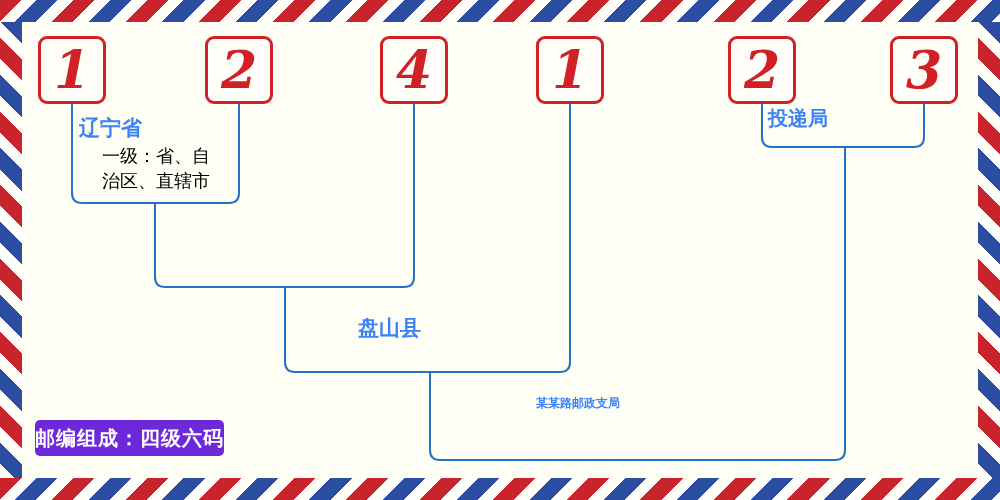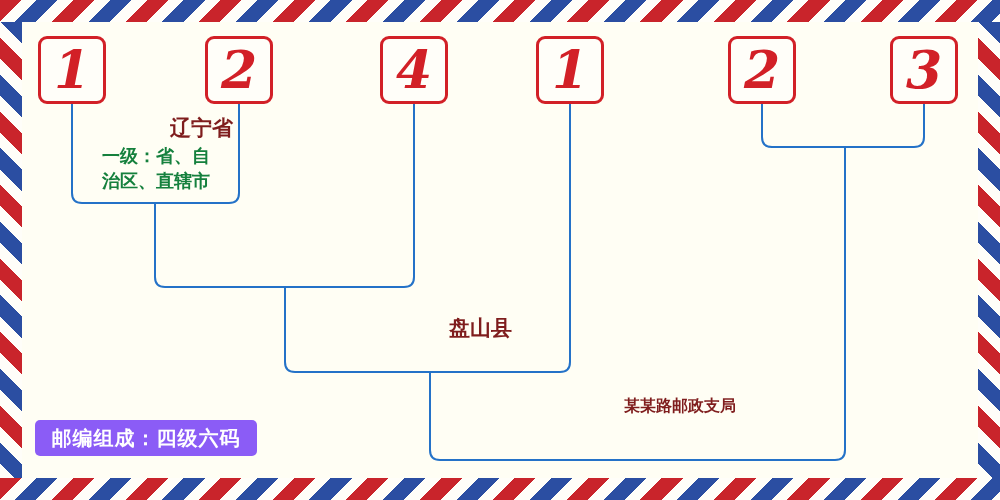--- a/index.html
+++ b/index.html
@@ -35,32 +35,32 @@
     font-family:"DejaVu Serif", serif; font-style:italic; font-weight:700;
     font-size:52px; color:#d22027; line-height:1;
   }
 
   
   .connectors { position:absolute; left:0; top:0; width:1000px; height:500px; z-index:1; }
   .connectors path { fill:none; stroke:#2472c8; stroke-width:2; }
 
   
   .lvl-name {
-    position:absolute; color:#7f1d1d; font-weight:700; font-size:21px;
-    text-align:right; z-index:2; line-height:1.25;
+    position:absolute; color:#3b82f6; font-weight:700; font-size:21px;
+    text-align:left; z-index:2; line-height:1.25;
   }
   .lvl-desc {
-    position:absolute; color:#15803d; font-weight:700; font-size:19px;
+    position:absolute; color:#000000; font-weight:400; font-size:19px;
     text-align:center; z-index:2; line-height:1.4;
   }
 
   
   .badge {
-    position:absolute; left:35px; top:420px; width:222px; height:36px;
-    background:#8b5cf6; color:#ffffff; font-weight:700; font-size:20px;
+    position:absolute; left:35px; top:420px; width:189px; height:36px;
+    background:#6d28d9; color:#ffffff; font-weight:700; font-size:20px;
     border-radius:5px; display:flex; align-items:center; justify-content:center;
     z-index:2; letter-spacing:1px;
   }
 </style>
 </head>
 <body>
 
 <div class="canvas">
 
   <div class="stripe stripe-v stripe-left"></div>
@@ -94,18 +94,19 @@
   <div class="digit-box" style="left:890px">
     <span class="digit">3</span>
   </div>
 
   <div class="lvl-name" style="left:79px; top:115px; width:154px">辽宁省</div>
   <div class="lvl-desc" style="left:97px; top:144px; width:118px; font-size:18px">一级：省、自治区、直辖市</div>
 
 
   <div class="lvl-name" style="left:358px; top:315px; width:154px">盘山县</div>
 
-  <div class="lvl-name" style="left:536px; top:396px; width:200px; font-size:16px">某某路邮政支局</div>
+  <div class="lvl-name" style="left:536px; top:396px; width:200px; font-size:12px">某某路邮政支局</div>
 
+  <div class="lvl-name" style="left:768px; top:106px; width:154px; font-size:20px">投递局</div>
 
   <div class="badge">邮编组成：四级六码</div>
 
 </div>
 
 </body></html>

